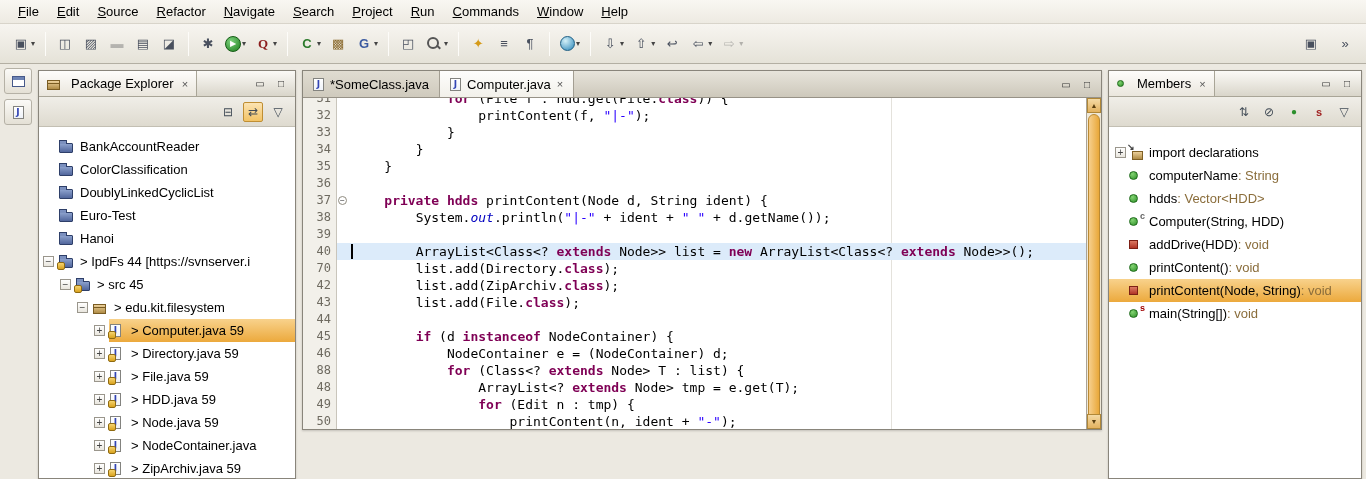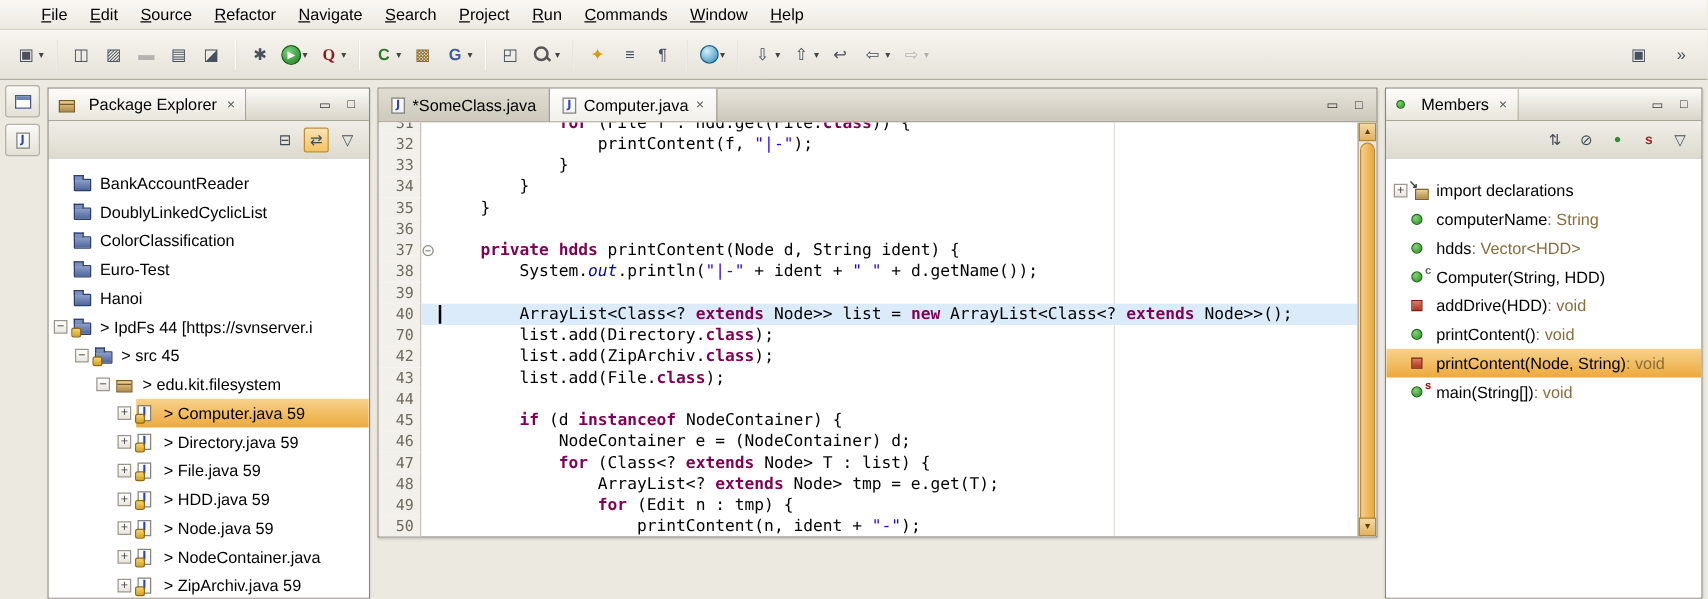--- a/index.html
+++ b/index.html
@@ -1,21 +1,21 @@
 <!DOCTYPE html>
 <html><head>
 <meta charset="utf-8">
 <style>
   *{box-sizing:border-box;margin:0;padding:0}
   html,body{width:1366px;height:479px;overflow:hidden}
   body{font-family:"Liberation Sans",sans-serif;font-size:13px;color:#000;background:#ece9e1;position:relative}
 
   
   .menubar{position:absolute;left:0;top:0;width:1366px;height:24px;display:flex;align-items:center;
-    padding-left:24px;background:linear-gradient(#f9f7f2,#edeae2);border-bottom:1px solid #d8d4ca}
+    padding-left:9px;background:linear-gradient(#f9f7f2,#edeae2);border-bottom:1px solid #d8d4ca}
   .menu-item{padding:3px 9px;cursor:default;white-space:nowrap}
   .menu-item::first-letter{text-decoration:underline}
 
   
   .toolbar{position:absolute;left:0;top:24px;width:1366px;height:40px;display:flex;align-items:center;
     padding:0 8px;background:linear-gradient(#f7f5f0,#e5e2d8);border-bottom:1px solid #b3afa3}
   .tb-sep{width:1px;height:24px;background:#b5b1a5;border-right:1px solid #fdfcf9;margin:0 6px}
   .tb-btn{display:flex;align-items:center;padding:2px 3px;height:28px;border:1px solid transparent;border-radius:3px}
   .tb-btn.off{opacity:.35;filter:grayscale(.9)}
   .tb-glyph{width:18px;height:18px;display:flex;align-items:center;justify-content:center;font-size:13px;color:#49505e}
@@ -275,30 +275,30 @@
           </span>
           <span class="tlabel">BankAccountReader</span>
         </span>
       </div>
       <div class="trow" style="padding-left: 4px;">
         <span class="texp hid"></span>
         <span class="sel-zone">
           <span class="ticon">
             <span class="ico-folder"></span>
           </span>
-          <span class="tlabel">DoublyLinkedCyclicList</span>
+          <span class="tlabel">ColorClassification</span>
         </span>
       </div>
       <div class="trow" style="padding-left: 4px;">
         <span class="texp hid"></span>
         <span class="sel-zone">
           <span class="ticon">
             <span class="ico-folder"></span>
           </span>
-          <span class="tlabel">ColorClassification</span>
+          <span class="tlabel">DoublyLinkedCyclicList</span>
         </span>
       </div>
       <div class="trow" style="padding-left: 4px;">
         <span class="texp hid"></span>
         <span class="sel-zone">
           <span class="ticon">
             <span class="ico-folder"></span>
           </span>
           <span class="tlabel">Euro-Test</span>
         </span>
@@ -436,21 +436,21 @@
           <div class="crow"><span class="ln">37</span><span class="fold"><span class="fold-dot">−</span></span><span class="codeln"><span>    </span><span class="k">private</span><span> </span><span class="k">hdds</span><span> printContent(Node d, String ident) {</span></span></div>
           <div class="crow"><span class="ln">38</span><span class="fold"></span><span class="codeln"><span>        </span><span>System.</span><span class="f">out</span><span>.println(</span><span class="s">"|-"</span><span> + ident + </span><span class="s">" "</span><span> + d.getName());</span></span></div>
           <div class="crow"><span class="ln">39</span><span class="fold"></span><span class="codeln"><span></span></span></div>
           <div class="crow cur"><span class="ln">40</span><span class="fold"></span><span class="codeln"><span>        </span><span>ArrayList&lt;Class&lt;? </span><span class="k">extends</span><span> Node&gt;&gt; list = </span><span class="k">new</span><span> ArrayList&lt;Class&lt;? </span><span class="k">extends</span><span> Node&gt;&gt;();</span></span></div>
           <div class="crow"><span class="ln">70</span><span class="fold"></span><span class="codeln"><span>        </span><span>list.add(Directory.</span><span class="k">class</span><span>);</span></span></div>
           <div class="crow"><span class="ln">42</span><span class="fold"></span><span class="codeln"><span>        </span><span>list.add(ZipArchiv.</span><span class="k">class</span><span>);</span></span></div>
           <div class="crow"><span class="ln">43</span><span class="fold"></span><span class="codeln"><span>        </span><span>list.add(File.</span><span class="k">class</span><span>);</span></span></div>
           <div class="crow"><span class="ln">44</span><span class="fold"></span><span class="codeln"><span></span></span></div>
           <div class="crow"><span class="ln">45</span><span class="fold"></span><span class="codeln"><span>        </span><span class="k">if</span><span> (d </span><span class="k">instanceof</span><span> NodeContainer) {</span></span></div>
           <div class="crow"><span class="ln">46</span><span class="fold"></span><span class="codeln"><span>            </span><span>NodeContainer e = (NodeContainer) d;</span></span></div>
-          <div class="crow"><span class="ln">47</span><span class="fold"></span><span class="codeln"><span>            </span><span class="k">for</span><span> (Class&lt;? </span><span class="k">extends</span><span> Node&gt; T : list) {</span></span></div>
+          <div class="crow"><span class="ln">88</span><span class="fold"></span><span class="codeln"><span>            </span><span class="k">for</span><span> (Class&lt;? </span><span class="k">extends</span><span> Node&gt; T : list) {</span></span></div>
           <div class="crow"><span class="ln">48</span><span class="fold"></span><span class="codeln"><span>                </span><span>ArrayList&lt;? </span><span class="k">extends</span><span> Node&gt; tmp = e.get(T);</span></span></div>
           <div class="crow"><span class="ln">49</span><span class="fold"></span><span class="codeln"><span>                </span><span class="k">for</span><span> (Edit n : tmp) {</span></span></div>
           <div class="crow"><span class="ln">50</span><span class="fold"></span><span class="codeln"><span>                    </span><span>printContent(n, ident + </span><span class="s">"-"</span><span>);</span></span></div>
           <div class="crow"><span class="ln">51</span><span class="fold"></span><span class="codeln"><span>                </span><span>}</span></span></div>
           <div class="crow"><span class="ln">52</span><span class="fold"></span><span class="codeln"><span>            </span><span>}</span></span></div>
           <div class="crow"><span class="ln">53</span><span class="fold"></span><span class="codeln"><span>        </span><span>}</span></span></div>
         </div>
     </div>
     <div class="sbar">
       <div class="sb-btn sb-up">▲</div>

